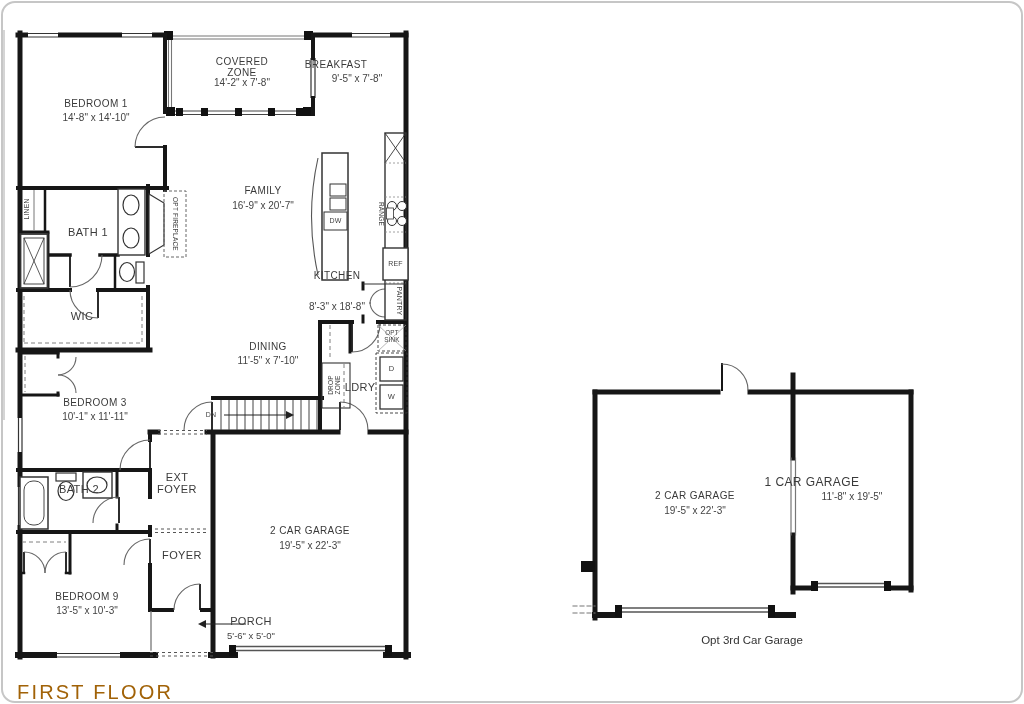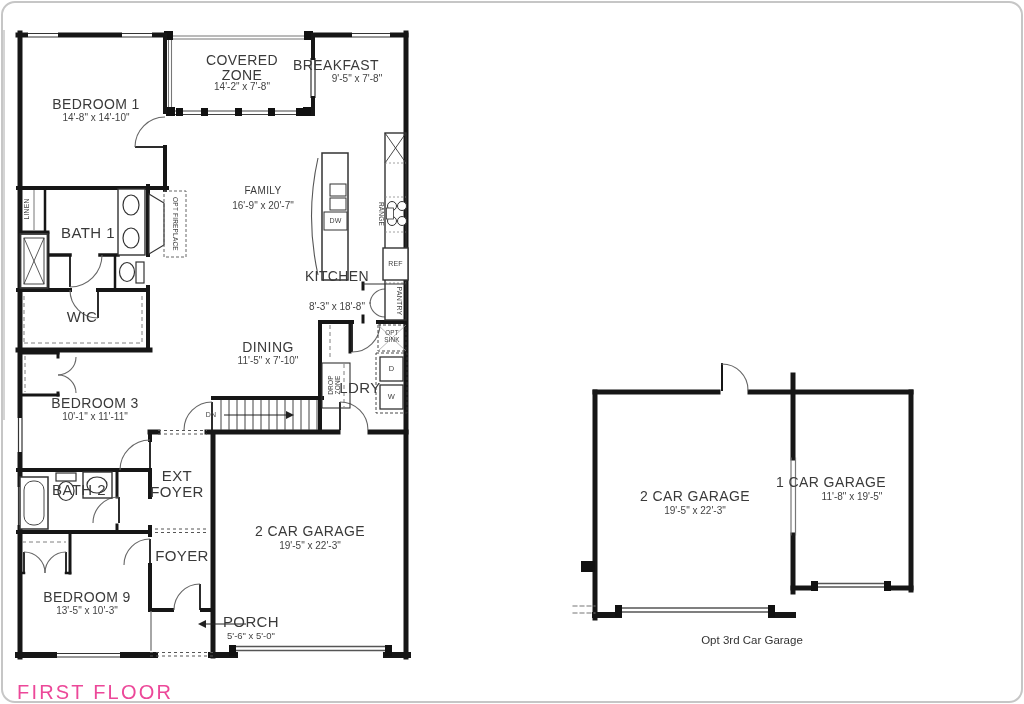--- a/index.html
+++ b/index.html
@@ -2,32 +2,32 @@
 <html><head>
 <meta charset="utf-8">
 <style>
   html,body{margin:0;padding:0;background:#ffffff;}
   .stage{position:relative;width:1024px;height:704px;background:#ffffff;overflow:hidden;
          font-family:"Liberation Sans", sans-serif;}
   .frame{position:absolute;inset:1px;border:2px solid #c6c6c6;border-radius:14px;pointer-events:none;}
   svg{position:absolute;left:0;top:0;}
   .lbl{position:absolute;transform:translate(-50%,-50%);white-space:nowrap;color:#3a3a3a;
        text-align:center;line-height:1.05;}
-  .name{font-size:14px;letter-spacing:.4px;}
-  .name.sm{font-size:15px;}
+  .name{font-size:10px;letter-spacing:.4px;}
+  .name.sm{font-size:11px;}
   .dims{font-size:10px;color:#434343;}
   .dims.sm{font-size:9.5px;}
   .tiny{font-size:7px;letter-spacing:.2px;color:#3f3f3f;}
   .t65{font-size:6.5px;}
   .t63{font-size:6.3px;}
   .vccw{transform:translate(-50%,-50%) rotate(-90deg);}
   .vcw{transform:translate(-50%,-50%) rotate(90deg);}
   .block{display:flex;flex-direction:column;align-items:center;}
   .title{position:absolute;left:17px;top:682px;transform:none;font-size:20px;
-         letter-spacing:2.2px;color:#ec4899;}
+         letter-spacing:2.2px;color:#a16207;}
   .caption{font-size:11.5px;color:#333;}
 </style>
 </head>
 <body>
 
 <div class="stage">
 
 <svg width="1024" height="704" viewBox="0 0 1024 704">
 
   <g>
@@ -324,21 +324,21 @@
 
   <div class="lbl name" style="left:87px;top:597px">BEDROOM 9</div>
   <div class="lbl dims" style="left:87px;top:611px">13'-5" x 10'-3"</div>
 
   <div class="lbl name sm" style="left:251px;top:622px">PORCH</div>
   <div class="lbl dims sm" style="left:251px;top:636px">5'-6" x 5'-0"</div>
 
   <div class="lbl name" style="left:695px;top:496px">2 CAR GARAGE</div>
   <div class="lbl dims" style="left:695px;top:511px">19'-5" x 22'-3"</div>
 
-  <div class="lbl name" style="left:831px;top:482px;font-size:14px">1 CAR GARAGE</div>
+  <div class="lbl name" style="left:812px;top:482px;font-size:12px">1 CAR GARAGE</div>
   <div class="lbl dims" style="left:852px;top:497px">11'-8" x 19'-5"</div>
 
   <div class="lbl caption" style="left:752px;top:640px">Opt 3rd Car Garage</div>
 
   <div class="lbl tiny vccw" style="left:27px;top:209px;font-size:6.8px">LINEN</div>
   <div class="lbl tiny vcw t65" style="left:175px;top:224px">OPT FIREPLACE</div>
   <div class="lbl tiny" style="left:335.5px;top:221px">DW</div>
   <div class="lbl tiny vcw t65" style="left:381px;top:214px">RANGE</div>
   <div class="lbl tiny" style="left:395.5px;top:264px">REF</div>
   <div class="lbl tiny vcw" style="left:399px;top:301px">PANTRY</div>

